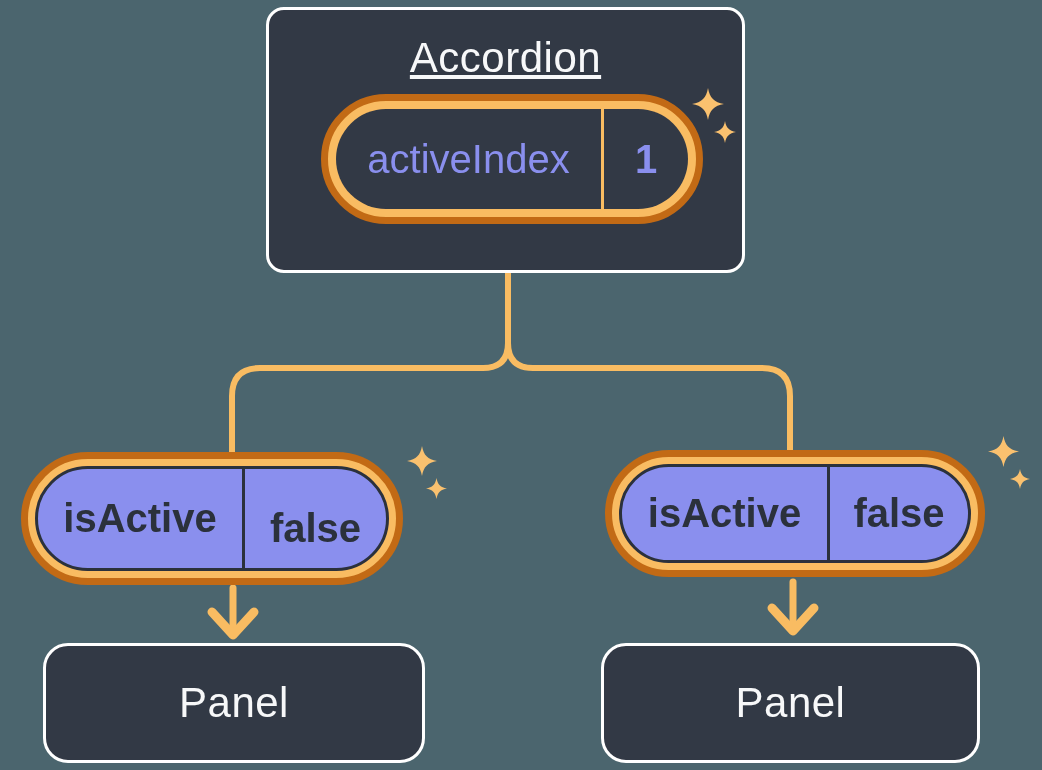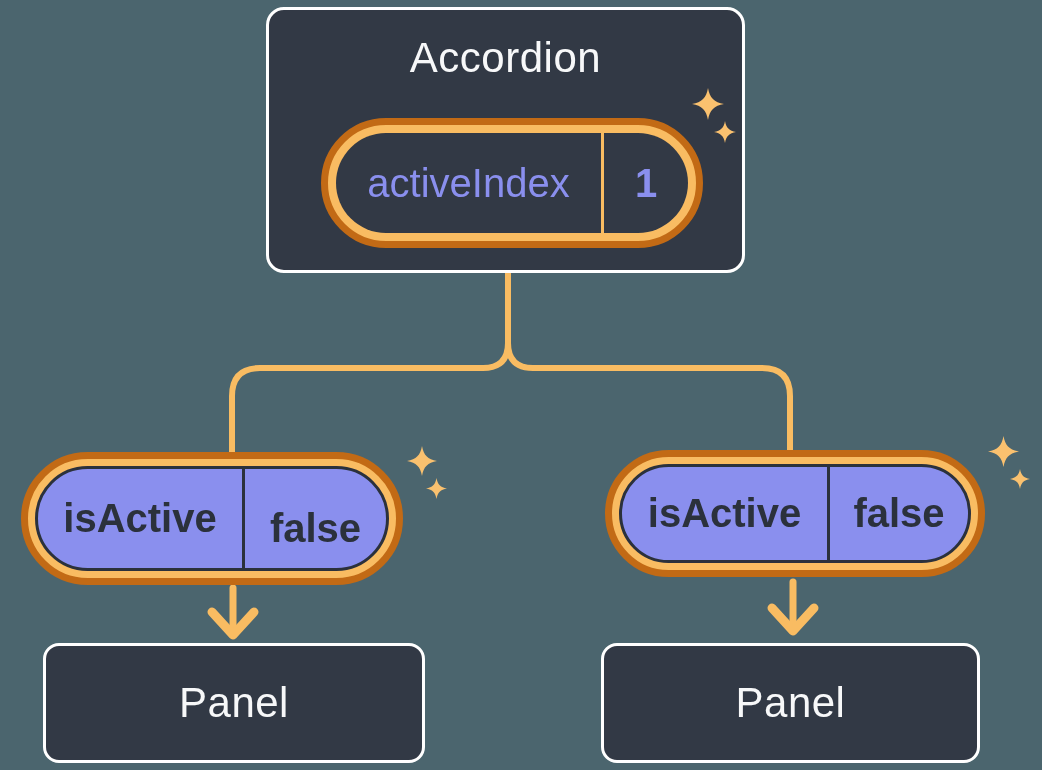--- a/index.html
+++ b/index.html
@@ -15,32 +15,33 @@
   }
 
   .component-box {
     position: absolute;
     box-sizing: border-box;
     background: var(--panel);
     border: 3px solid var(--panelBorder);
     border-radius: 18px;
   }
   .accordion-box { left: 266px; top: 7px; width: 479px; height: 266px; }
-  .panel-box { border-radius: 16px; display: flex; align-items: center; justify-content: center; }
+  .panel-box { border-radius: 25px; display: flex; align-items: center; justify-content: center; }
   .panel-left  { left: 43px;  top: 643px; width: 382px; height: 120px; }
   .panel-right { left: 601px; top: 643px; width: 379px; height: 120px; }
 
   .component-title {
     position: absolute;
     left: 0; right: 0; top: 24px;
     text-align: center;
     color: var(--lightText);
     font-size: 42px;
     font-weight: 500;
     letter-spacing: 0.5px;
+    text-decoration: underline;
   }
   .panel-title {
     color: var(--lightText);
     font-size: 42px;
     font-weight: 500;
     letter-spacing: 0.5px;
   }
 
   
   .pill-shell {
@@ -96,21 +97,21 @@
     <path d="M508 271 L508 343 Q508 368 483 368 L260 368 Q232 368 232 396 L232 452" fill="none" stroke-width="6" stroke-linecap="round" stroke="#F9BC62"></path>
     <path d="M508 271 L508 343 Q508 368 533 368 L762 368 Q790 368 790 396 L790 450" fill="none" stroke-width="6" stroke-linecap="round" stroke="#F9BC62"></path>
     <path d="M233 588 L233 628" fill="none" stroke-width="7" stroke-linecap="round" stroke="#F9BC62"></path>
     <path d="M212 612 L233 635 L254 612" fill="none" stroke-width="9" stroke-linecap="round" stroke-linejoin="round" stroke="#F9BC62"></path>
     <path d="M793 582 L793 624" fill="none" stroke-width="7" stroke-linecap="round" stroke="#F9BC62"></path>
     <path d="M772 608 L793 631 L814 608" fill="none" stroke-width="9" stroke-linecap="round" stroke-linejoin="round" stroke="#F9BC62"></path>
   </svg>
 
   <div class="component-box accordion-box">
     <div class="component-title">Accordion</div>
-    <div class="pill-shell state-pill" style="left:52px; top:108px;">
+    <div class="pill-shell state-pill" style="left:52px; top:84px;">
       <div class="pill-inner state-inner">
         <div class="pill-cell cell-name">activeIndex</div>
         <div class="pill-divider state-divider"></div>
         <div class="pill-cell cell-value">1</div>
       </div>
     </div>
   </div>
 
   <svg class="sparkle" style="left:692px; top:88px;" width="32" height="32" viewBox="0 0 100 100">
     <path d="M50 0C55.5 31 69 44.5 100 50C69 55.5 55.5 69 50 100C44.5 69 31 55.5 0 50C31 44.5 44.5 31 50 0Z" fill="#FAC16F"></path>

